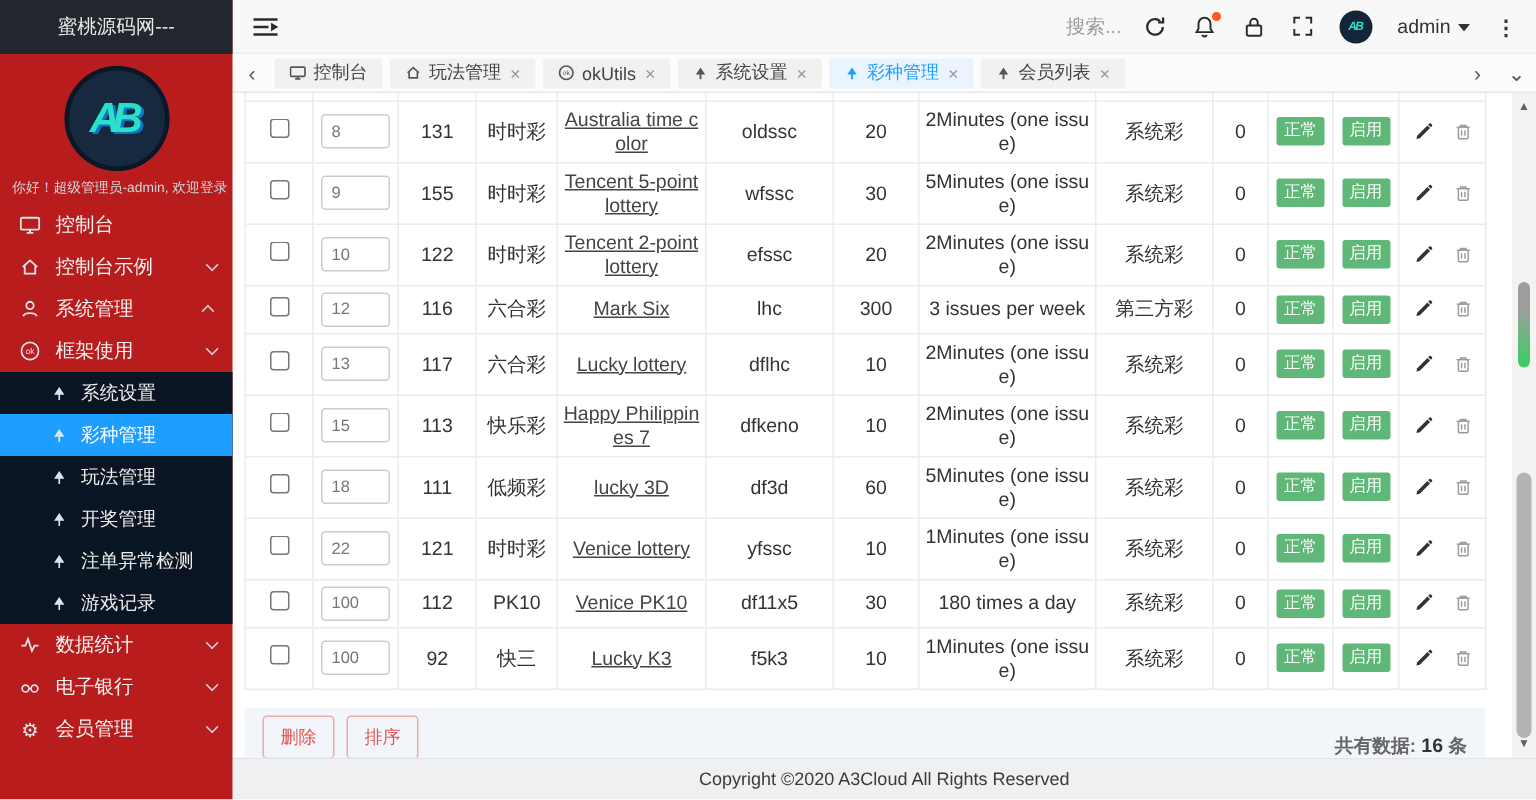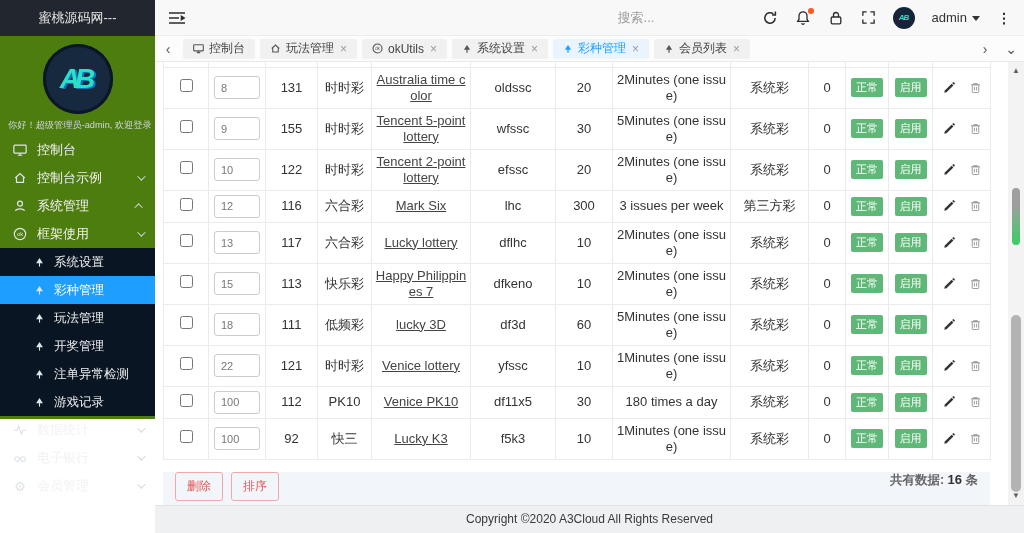--- a/index.html
+++ b/index.html
@@ -1,41 +1,41 @@
 <!DOCTYPE html>
 <html><head>
 <meta charset="utf-8">
 <style>
   * { margin:0; padding:0; box-sizing:border-box; }
   html,body { width:1024px; height:533px; overflow:hidden; font-family:"Liberation Sans",sans-serif; background:#fff; }
   body { position:relative; }
 
   
-  .sidebar { position:absolute; left:0; top:0; width:155px; height:419px; background:#4d7c0f; z-index:10; }
+  .sidebar { position:absolute; left:0; top:0; width:155px; height:533px; background:#b91c1c; z-index:10; }
   .side-title { height:36px; line-height:36px; text-align:center; background:#22262e; font-size:13px; color:#e8e8e8; }
   .logo-wrap { display:flex; justify-content:center; padding:8px 0 4px; }
   .logo-circle { width:70px; height:70px; border-radius:50%; background:#17293f; box-shadow:inset 0 0 0 3px #0b1626; display:flex; align-items:center; justify-content:center; }
   .logo-text { font-size:28px; font-weight:bold; font-style:italic; letter-spacing:-5px; color:#2be0c8; text-shadow:2px 1px 0 #1273c4; padding-right:5px; }
   .welcome { font-size:10px; color:#cfd6dd; text-align:center; margin:0 2px 4px; white-space:nowrap; transform:scale(.92); }
   .menu-item { height:28px; display:flex; align-items:center; padding:0 12px; font-size:13px; color:#f2f2f2; cursor:pointer; }
   .mi-icon { width:16px; margin-right:9px; display:flex; justify-content:center; align-items:center; color:#dfe4ea; }
   .chev { margin-left:auto; width:6px; height:6px; border-right:1.5px solid #cfd6dd; border-bottom:1.5px solid #cfd6dd; transform:rotate(45deg) translateY(-2px); }
   .chev.up { transform:rotate(-135deg) translateY(-2px); }
   .submenu { background:#0a1523; }
   .sub-item { height:28px; display:flex; align-items:center; padding-left:32px; font-size:12.5px; color:#ededed; cursor:pointer; }
   .sub-item .mi-icon { width:14px; margin-right:8px; }
   .sub-item.active { background:#1E9FFF; color:#fff; }
   .gear-glyph { font-size:13px; line-height:1; }
 
   
   .main { position:absolute; left:155px; top:0; width:869px; height:533px; }
 
   .topbar { height:36px; background:#f8f8f8; border-bottom:1px solid #ededed; display:flex; align-items:center; padding:0 13px; }
   .fold { color:#2b2b2b; display:flex; }
-  .search-input { margin-left:auto; width:130px; border:none; outline:none; background:transparent; font-size:13px; color:#c2410c; text-align:left; }
+  .search-input { margin-left:auto; width:130px; border:none; outline:none; background:transparent; font-size:13px; color:#c2410c; text-align:right; }
   .search-input::placeholder { color:#9a9a9a; }
   .top-icons { display:flex; align-items:center; gap:17px; margin-left:14px; color:#2b2b2b; }
   .icon-btn { position:relative; display:flex; cursor:pointer; }
   .red-dot { position:absolute; top:-2px; right:-3px; width:6px; height:6px; border-radius:50%; background:#ff5722; }
   .avatar { width:22px; height:22px; border-radius:50%; background:#142539; display:flex; align-items:center; justify-content:center; font-size:8px; font-weight:bold; font-style:italic; color:#2be0c8; letter-spacing:-1px; }
   .admin-name { font-size:13px; color:#333; display:flex; align-items:center; gap:5px; cursor:pointer; }
   .caret { width:0; height:0; border-left:4px solid transparent; border-right:4px solid transparent; border-top:5px solid #333; margin-top:2px; }
   .dots { font-size:14px; font-weight:bold; color:#333; cursor:pointer; line-height:1; }
 
   .tabbar { height:26px; background:#fcfcfc; border-bottom:1px solid #e8e8e8; display:flex; align-items:stretch; }
@@ -53,21 +53,21 @@
   table.lot td { border:1px solid #ebebeb; text-align:center; padding:4px 3px; height:30px; line-height:16px; vertical-align:middle; }
   tr.cut td { height:5px; padding:0; border-top:none; }
   .col-freq, .col-name { word-break:break-all; }
   .sort-input { width:46px; height:23px; border:1px solid #ccc; border-radius:3px; font-size:11px; color:#777; padding-left:6px; outline:none; background:#fff; }
   .row-check { width:13px; height:13px; }
   .lot-link { color:#444; text-decoration:underline; cursor:pointer; }
   .badge { display:inline-block; background:#5FB878; color:#fff; font-size:11px; line-height:1; padding:4px 5px; border-radius:2px; white-space:nowrap; }
   .ops { display:flex; justify-content:center; align-items:center; gap:13px; }
   .op { display:flex; cursor:pointer; }
 
-  .action-strip { margin:12px 0 0 8px; width:827px; background:#f2f6fa; height:34px; display:flex; align-items:flex-start; padding:0 12px; gap:8px; }
+  .action-strip { margin:12px 0 0 8px; width:827px; background:#f2f6fa; height:34px; display:flex; align-items:flex-end; padding:0 12px; gap:8px; }
   .btn-outline-danger { border:1px solid #f0aaaa; color:#e25555; background:transparent; font-size:12px; padding:5px 11px; border-radius:3px; cursor:pointer; font-family:"Liberation Sans",sans-serif; }
   .summary { margin-left:auto; font-size:12.5px; color:#666;font-weight:bold; }
   .summary b { color:#333; font-size:13px; }
 
   .footer { height:28px; background:#eff0f2; border-top:1px solid #e3e3e3; text-align:center; line-height:27px; font-size:12px; color:#3a3a3a; }
 
   
   .scrollzone { position:absolute; right:0; top:62px; width:16px; height:443px; background:#f3f3f3; z-index:6; }
   .sb-arrow { position:absolute; left:0; width:16px; text-align:center; font-size:8px; color:#606060; line-height:10px; }
   .sb-thumb-green { position:absolute; left:4px; top:126px; width:8px; height:57px; border-radius:4px; background:linear-gradient(#9e9e9e 30%, #38cf63); }

